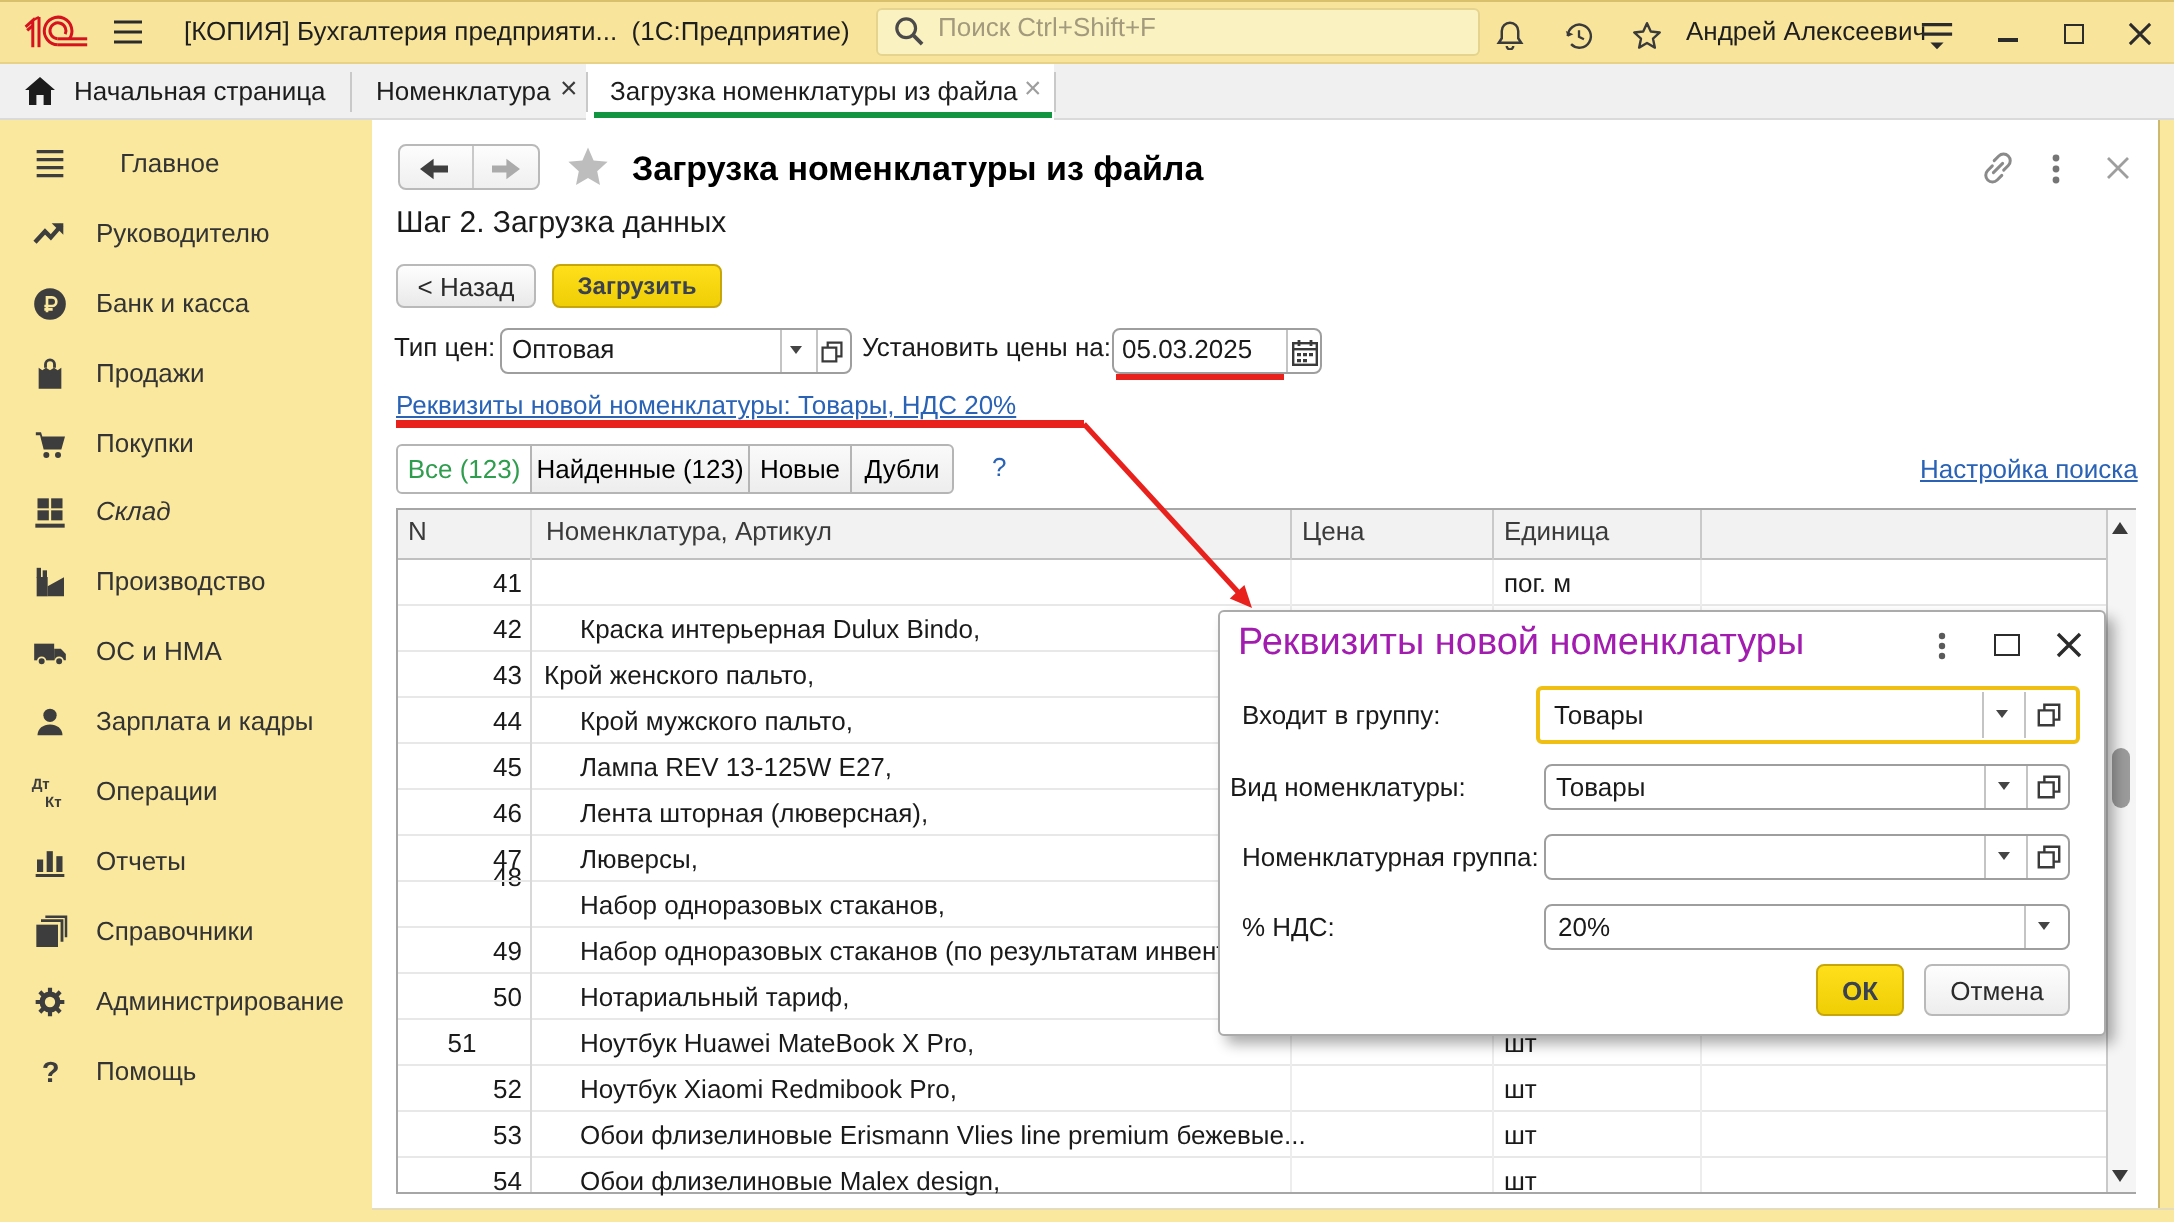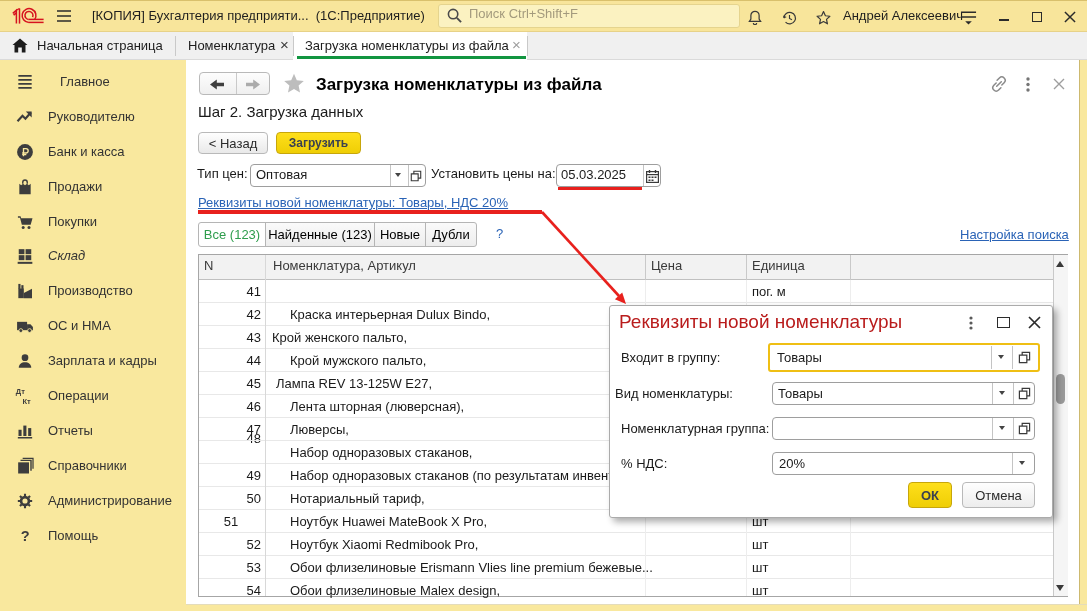--- a/index.html
+++ b/index.html
@@ -50,21 +50,21 @@
   .rownum { font-size:13px; color:#1a1a1a; text-align:right; }
   .rowname { font-size:13px; color:#1a1a1a; white-space:nowrap; }
   .rowunit { font-size:13px; color:#1a1a1a; }
   .rowsep { left:199px; width:854px; height:1px; background:#E8E8E8; }
   .colline { top:279px; width:1px; height:317px; background:#EDEDED; }
   
   #sbar { left:1053px; top:255px; width:15px; height:341px; background:#F5F5F5; border-left:1px solid #C9C9C9; }
   #sthumb { left:1056px; top:374px; width:9px; height:30px; background:#9B9B9B; border-radius:4.5px; }
   
   #dlg { left:609px; top:305px; width:444px; height:213px; background:#fff; border:1px solid #ABABAB; border-radius:3px; box-shadow:4px 4px 7px rgba(0,0,0,0.33); }
-  #dlgtitle { left:619px; top:311px; font-size:19px; color:#b91c1c; white-space:nowrap; }
+  #dlgtitle { left:619px; top:311px; font-size:19px; color:#a21caf; white-space:nowrap; }
   .dlbl { font-size:13px; color:#1a1a1a; white-space:nowrap; }
 </style>
 </head>
 <body>
 <div id="app">
 
   <div class="abs" id="topbar"></div>
   <svg class="abs" style="left:12px; top:7px;" width="33" height="18" viewBox="0 0 33 18">
     <g stroke="#D6121F" stroke-width="1.5" fill="none">
       <path d="M0.8 6.4 L4.4 3.2 L4.4 16.6"></path>
@@ -288,21 +288,21 @@
   <div class="abs rowsep" style="top:302px;"></div>
   <div class="abs rownum" style="left:201px; top:330px; width:60px;">43</div>
   <div class="abs rowname" style="left:272px; top:330px;">Крой женского пальто,</div>
   <div class="abs rowunit" style="left:752px; top:330px;">шт</div>
   <div class="abs rowsep" style="top:325px;"></div>
   <div class="abs rownum" style="left:201px; top:353px; width:60px;">44</div>
   <div class="abs rowname" style="left:290px; top:353px;">Крой мужского пальто,</div>
   <div class="abs rowunit" style="left:752px; top:353px;">шт</div>
   <div class="abs rowsep" style="top:348px;"></div>
   <div class="abs rownum" style="left:201px; top:376px; width:60px;">45</div>
-  <div class="abs rowname" style="left:276px; top:376px;">Лампа REV 13-125W E27,</div>
+  <div class="abs rowname" style="left:290px; top:376px;">Лампа REV 13-125W E27,</div>
   <div class="abs rowunit" style="left:752px; top:376px;">шт</div>
   <div class="abs rowsep" style="top:371px;"></div>
   <div class="abs rownum" style="left:201px; top:399px; width:60px;">46</div>
   <div class="abs rowname" style="left:290px; top:399px;">Лента шторная (люверсная),</div>
   <div class="abs rowunit" style="left:752px; top:399px;">шт</div>
   <div class="abs rowsep" style="top:394px;"></div>
   <div class="abs rownum" style="left:201px; top:422px; width:60px;">47</div>
   <div class="abs rowname" style="left:290px; top:422px;">Люверсы,</div>
   <div class="abs rowunit" style="left:752px; top:422px;">шт</div>
   <div class="abs rowsep" style="top:417px;"></div>

